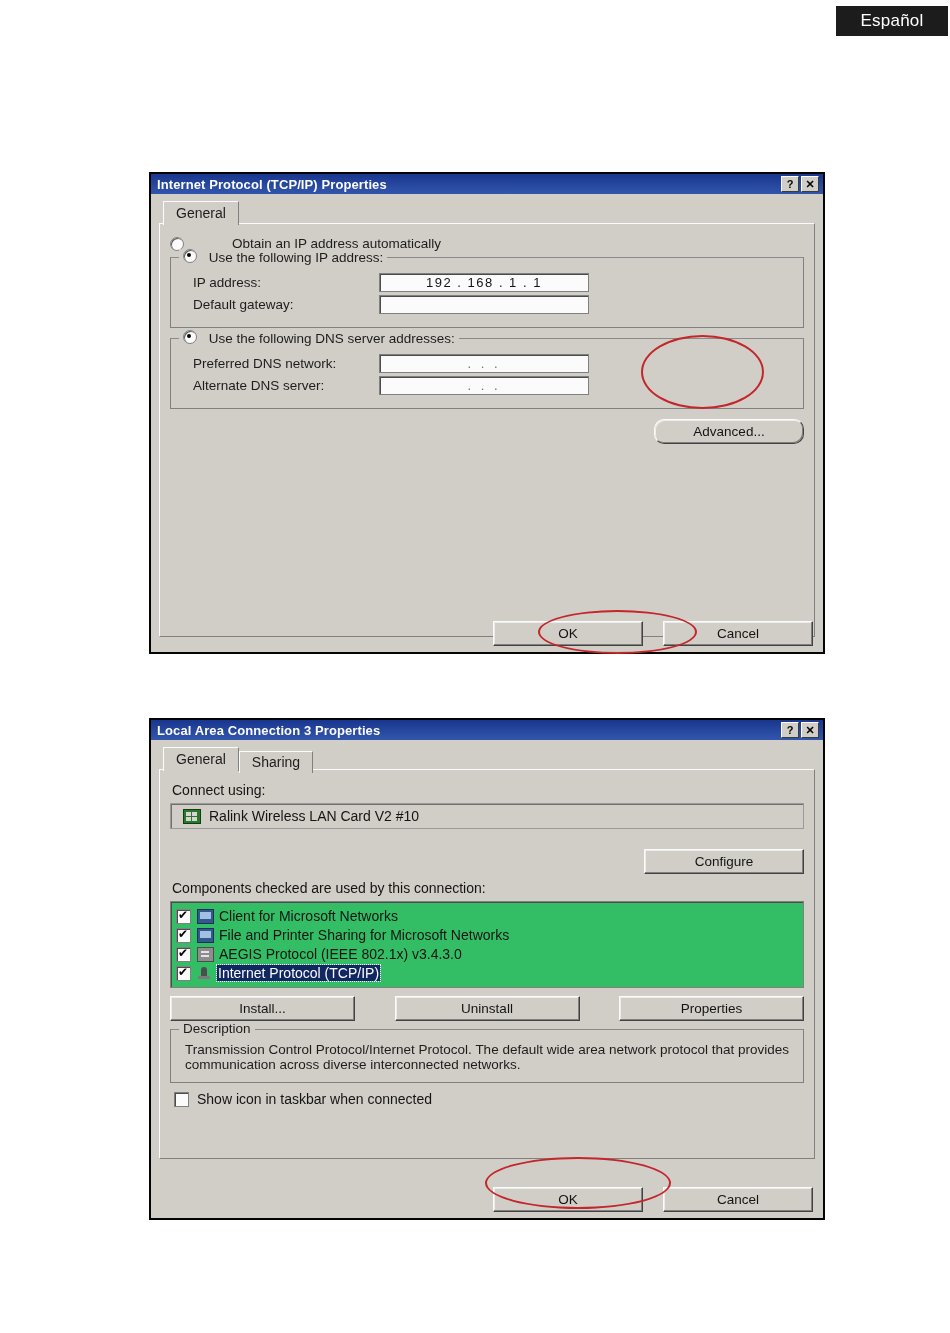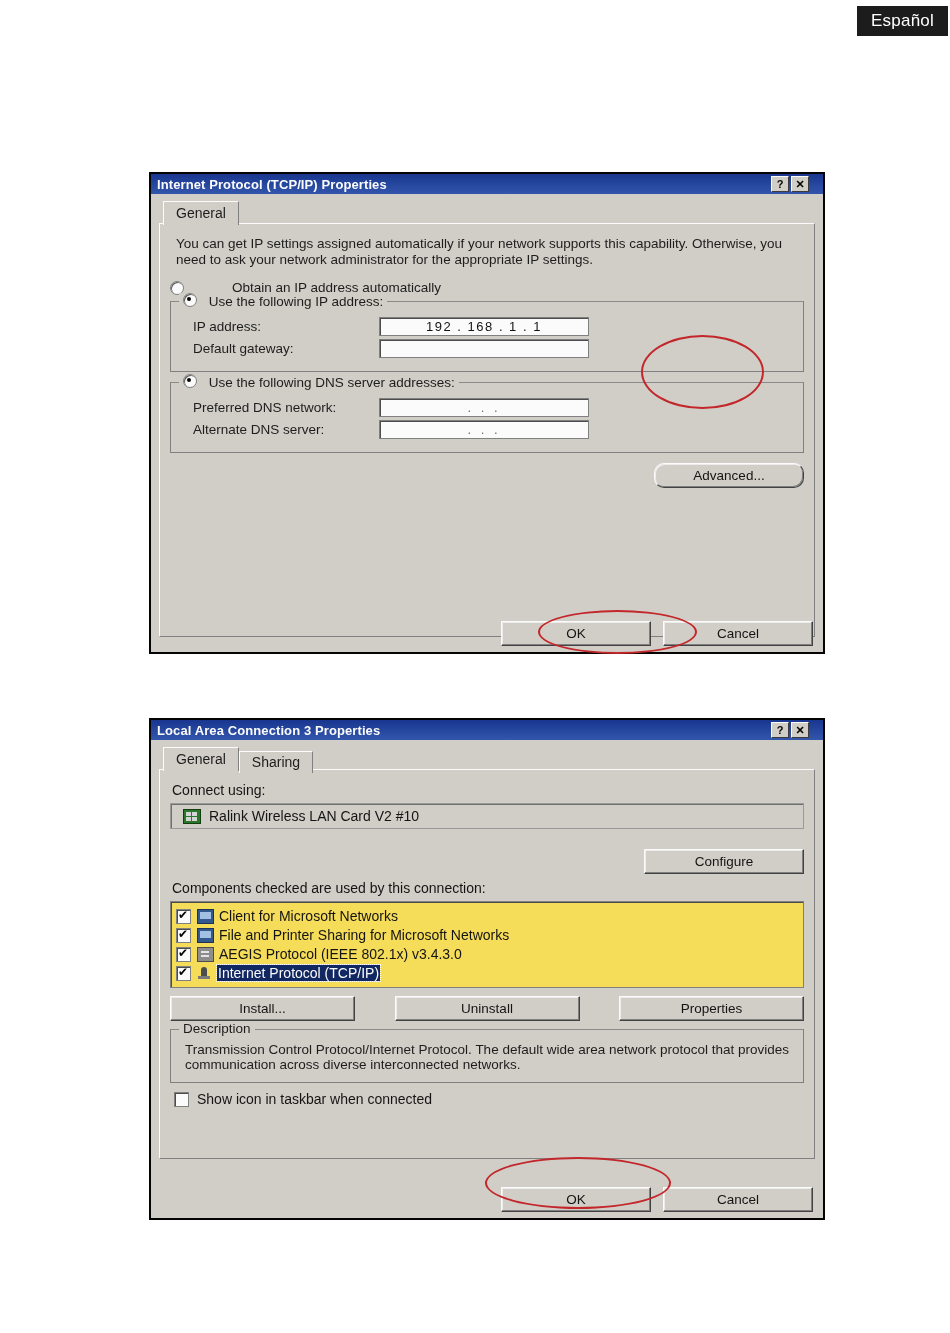--- a/index.html
+++ b/index.html
@@ -14,21 +14,21 @@
     font-family: "Liberation Sans", sans-serif;
     color: #111;
     overflow: hidden;
   }
 
   
   .lang-tag {
     position: absolute;
     top: 6px;
     right: 2px;
-    width: 91px;
+    width: 112px;
     height: 30px;
     background: #1c1c1c;
     color: #ffffff;
     font-size: 17px;
     display: flex;
     align-items: center;
     justify-content: center;
     letter-spacing: 0.2px;
   }
 
@@ -38,21 +38,21 @@
     background: #d4d0c8;
     border: 2px solid #000000;
     box-sizing: border-box;
     filter: grayscale(0.12) contrast(0.97);
   }
   .titlebar {
     height: 20px;
     background: linear-gradient(to bottom, #12349c, #2b55b8);
     display: flex;
     align-items: center;
-    padding: 0 14px 0 6px;
+    padding: 0 4px 0 6px;
     box-sizing: border-box;
   }
   .titlebar .title {
     color: #ffffff;
     font-size: 13px;
     font-weight: bold;
     flex: 1;
     white-space: nowrap;
     letter-spacing: 0.1px;
   }
@@ -205,21 +205,21 @@
     font-size: 13.5px;
     color: #111;
     padding: 4px 10px;
     text-align: center;
     box-sizing: border-box;
   }
 
   .footer-btns {
     position: absolute;
     display: flex;
-    gap: 12px;
+    gap: 20px;
   }
 
   
   .ellipse {
     position: absolute;
     border: 2px solid #c3262b;
     border-radius: 50%;
     pointer-events: none;
     z-index: 20;
     background: transparent;
@@ -268,21 +268,21 @@
   .nic-icon::after {
     content: "";
     position: absolute;
     left: 2px; top: 2px;
     width: 5px; height: 4px;
     background: #d8d8d8;
     box-shadow: 6px 0 0 #d8d8d8, 0 5px 0 #d8d8d8, 6px 5px 0 #d8d8d8;
   }
 
   .list {
-    background: #fde047;
+    background: #22c55e;
     border: 1px solid #808080;
     box-shadow: inset 1px 1px 0 #4a4a4a;
     padding: 4px 3px;
     box-sizing: border-box;
     margin-bottom: 8px;
   }
   .list-item {
     display: flex;
     align-items: center;
     font-size: 14px;
@@ -396,21 +396,20 @@
     <div class="tbtn">?</div>
     <div class="tbtn">✕</div>
   </div>
 
   <div class="dlg-body">
     <div class="tabstrip">
       <div class="tab">General</div>
     </div>
 
     <div class="tabpage" style="height:414px;">
-      <div class="hint">You can get IP settings assigned automatically if your network supports this capability. Otherwise, you need to ask your network administrator for the appropriate IP settings.</div>
 
       <div class="radio-row">
         <span class="radio"></span>
         <span>Obtain an IP address automatically</span>
       </div>
 
       <div class="group" style="margin-top:6px;padding-top:12px;">
         <div class="group-legend">
           <span class="radio checked" style="display:inline-block;vertical-align:-1px;"></span>
           <span>Use the following IP address:</span>

